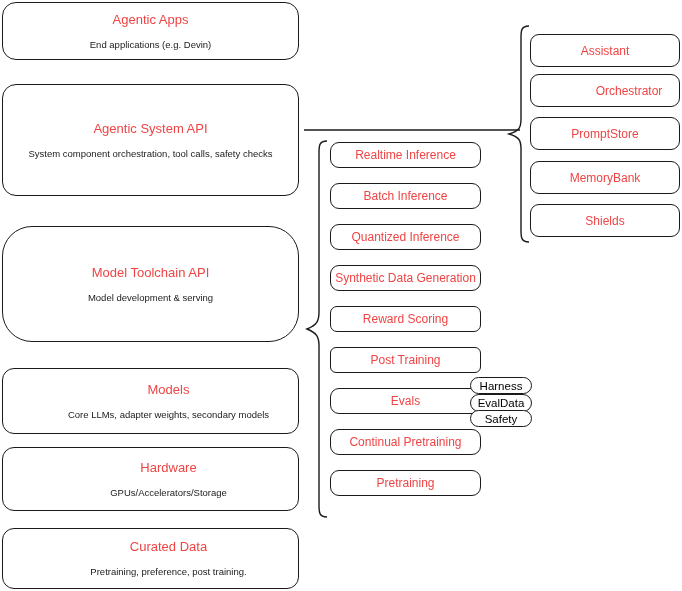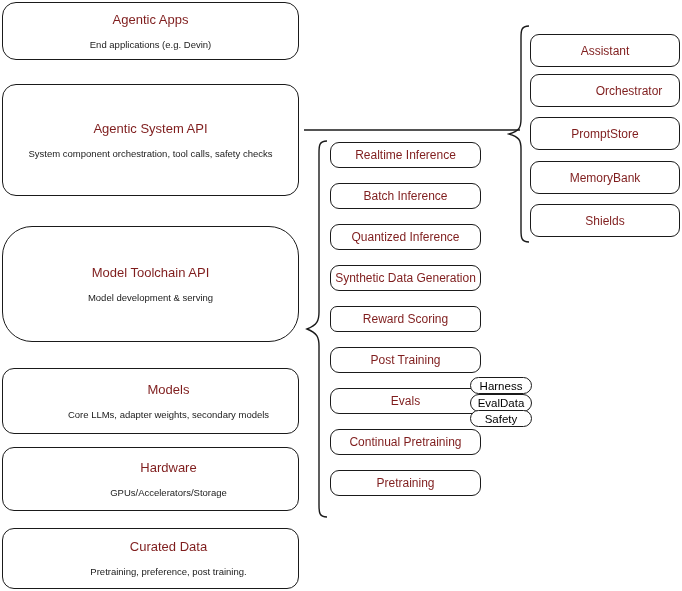--- a/index.html
+++ b/index.html
@@ -10,21 +10,21 @@
     position:absolute;
     box-sizing:border-box;
     border:1.4px solid #1a1a1a;
     background:#fff;
     display:flex;
     flex-direction:column;
     align-items:center;
     justify-content:center;
     text-align:center;
   }
-  .box .title{font-size:13px;line-height:16px;color:#7f1d1d;}
+  .box .title{font-size:13px;line-height:16px;color:#ef4444;}
   .box .sub{font-size:9.5px;line-height:13px;color:#1a1a1a;margin-top:10px;}
 
   .left-box{left:2px;width:297px;border-radius:14px;}
   .left-box.tight{border-radius:12px;padding-left:36px;}
 
   .mid-box{left:330px;width:151px;height:26px;border-radius:9px;}
   .mid-box .title{font-size:12px;}
 
   .right-box{left:530px;width:150px;height:33px;border-radius:9px;}
   .right-box .title{font-size:12px;}
@@ -100,21 +100,21 @@
   </div>
   <div class="box mid-box" style="top:224px;">
     <div class="title">Quantized Inference</div>
   </div>
   <div class="box mid-box" style="top:265px;">
     <div class="title">Synthetic Data Generation</div>
   </div>
   <div class="box mid-box" style="top:306px;border-radius:7px;">
     <div class="title">Reward Scoring</div>
   </div>
-  <div class="box mid-box" style="top:347px;">
+  <div class="box mid-box" style="top:347px;border-radius:6px;">
     <div class="title">Post Training</div>
   </div>
   <div class="box mid-box" style="top:388px;">
     <div class="title">Evals</div>
   </div>
   <div class="box mid-box" style="top:429px;">
     <div class="title">Continual Pretraining</div>
   </div>
   <div class="box mid-box" style="top:470px;">
     <div class="title">Pretraining</div>

